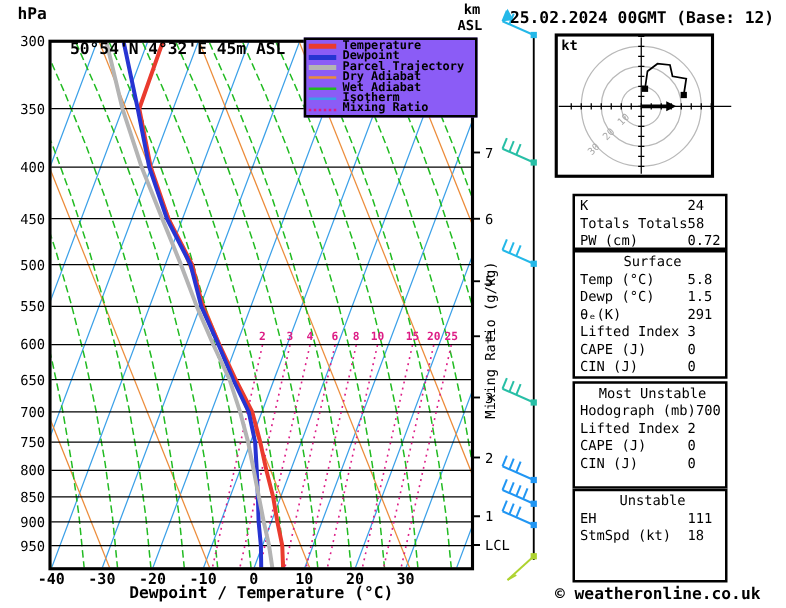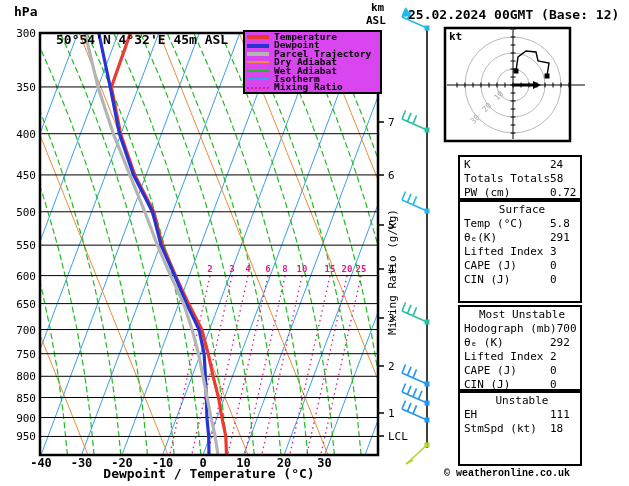--- a/index.html
+++ b/index.html
@@ -1,30 +1,30 @@
 <!DOCTYPE html>
 <html><head>
 <meta charset="utf-8">
 <style>
   html,body{margin:0;padding:0;background:#fff;}
   .stage{position:relative;width:629px;height:486px;background:#fff;overflow:hidden;
          font-family:"DejaVu Sans Mono","Liberation Mono",monospace;color:#000;}
   .abs{position:absolute;}
   .hdr{font-weight:bold;font-size:13px;white-space:pre;}
-  .legend{border:2px solid #000;background:#d946ef;padding:1px 2px;}
+  .legend{border:2px solid #000;background:#8b5cf6;padding:1px 2px;}
   .legend-row{display:flex;align-items:center;height:8.4px;}
   .legend-swatch{width:22px;margin-right:5px;flex:0 0 22px;}
   .legend-label{font-size:9.5px;font-weight:bold;line-height:8.4px;white-space:pre;}
   .panel{position:absolute;left:458px;width:124px;border:2px solid #000;background:#fff;
          font-size:11px;line-height:14px;padding:1px 0 0 4px;box-sizing:border-box;}
   .panel-title{text-align:center;font-size:11px;}
   .stat-row{display:flex;white-space:pre;}
   .stat-label{flex:0 0 86px;}
   .stat-value{flex:1;}
-  .footer{font-weight:bold;font-size:10px;white-space:pre;font-family:Liberation Mono, monospace;}
+  .footer{font-weight:bold;font-size:13px;white-space:pre;}
   svg{position:absolute;left:0;top:0;}
   text{font-family:"DejaVu Sans Mono","Liberation Mono",monospace;}
 </style>
 </head>
 <body>
 
 <div class="stage">
 
   <svg id="skewt-svg" width="450" height="486">
     <defs>
@@ -317,29 +317,29 @@
 
   <div id="panels">
       <div class="panel" style="top: 155px; height: 45px;">
         <div class="stat-row"><span class="stat-label">K</span><span class="stat-value">24</span></div>
         <div class="stat-row"><span class="stat-label">Totals Totals</span><span class="stat-value">58</span></div>
         <div class="stat-row"><span class="stat-label">PW (cm)</span><span class="stat-value">0.72</span></div>
       </div>
       <div class="panel" style="top: 200px; height: 103px;">
         <div class="panel-title">Surface</div>
         <div class="stat-row"><span class="stat-label">Temp (°C)</span><span class="stat-value">5.8</span></div>
+        <div class="stat-row"><span class="stat-label">Dewp (°C)</span><span class="stat-value">1.5</span></div>
         <div class="stat-row"><span class="stat-label">θₑ(K)</span><span class="stat-value">291</span></div>
         <div class="stat-row"><span class="stat-label">Lifted Index</span><span class="stat-value">3</span></div>
         <div class="stat-row"><span class="stat-label">CAPE (J)</span><span class="stat-value">0</span></div>
         <div class="stat-row"><span class="stat-label">CIN (J)</span><span class="stat-value">0</span></div>
       </div>
       <div class="panel" style="top: 305px; height: 86px;">
         <div class="panel-title">Most Unstable</div>
         <div class="stat-row"><span class="stat-label">Hodograph (mb)</span><span class="stat-value">700</span></div>
-        <div class="stat-row"><span class="stat-label">θₑ (K)</span><span class="stat-value">292</span></div>
         <div class="stat-row"><span class="stat-label">Lifted Index</span><span class="stat-value">2</span></div>
         <div class="stat-row"><span class="stat-label">CAPE (J)</span><span class="stat-value">0</span></div>
         <div class="stat-row"><span class="stat-label">CIN (J)</span><span class="stat-value">0</span></div>
       </div>
       <div class="panel" style="top: 391px; height: 75px;">
         <div class="panel-title">Unstable</div>
         <div class="stat-row"><span class="stat-label">EH</span><span class="stat-value">111</span></div>
         <div class="stat-row"><span class="stat-label">StmSpd (kt)</span><span class="stat-value">18</span></div>
       </div>
     </div>

